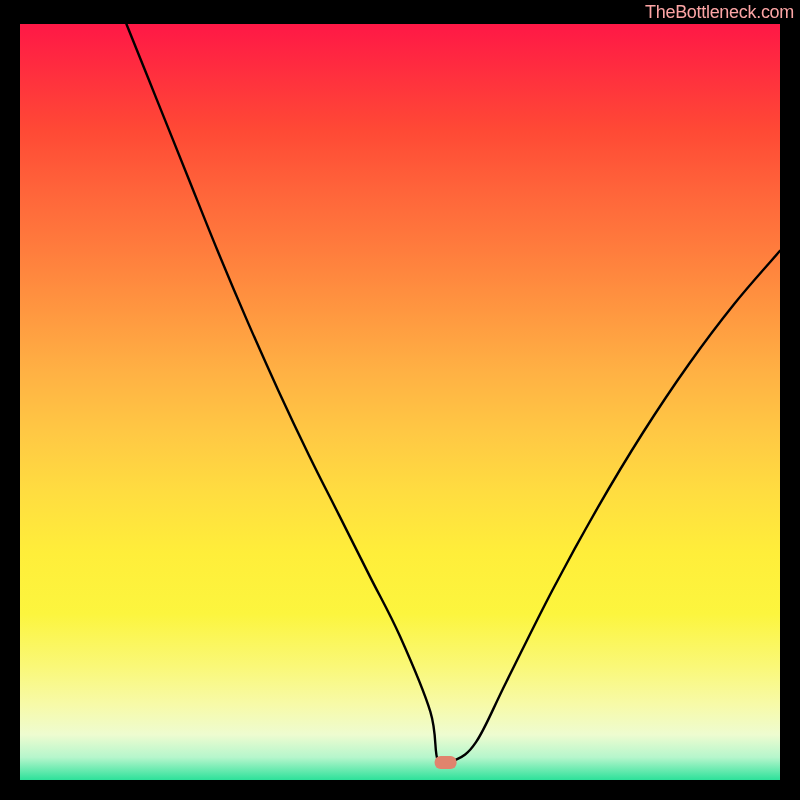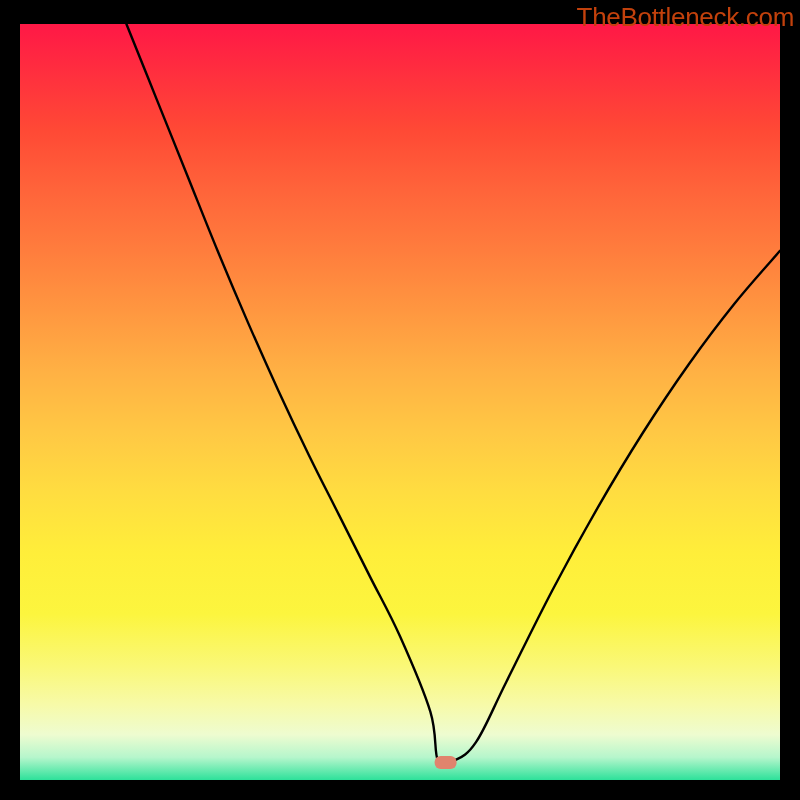--- a/index.html
+++ b/index.html
@@ -8,23 +8,23 @@
     width: 800px;
     height: 800px;
     background: #000;
     overflow: hidden;
     font-family: Arial, Helvetica, sans-serif;
   }
   .watermark {
     position: absolute;
     top: 2px;
     right: 6px;
-    font-size: 26px;
+    font-size: 18px;
     font-weight: 500;
-    color: #c2410c;
+    color: #fca5a5;
     z-index: 10;
     letter-spacing: -0.3px;
   }
   .frame {
     position: absolute;
     left: 20px;
     top: 24px;
     width: 760px;
     height: 756px;
     background: linear-gradient(

